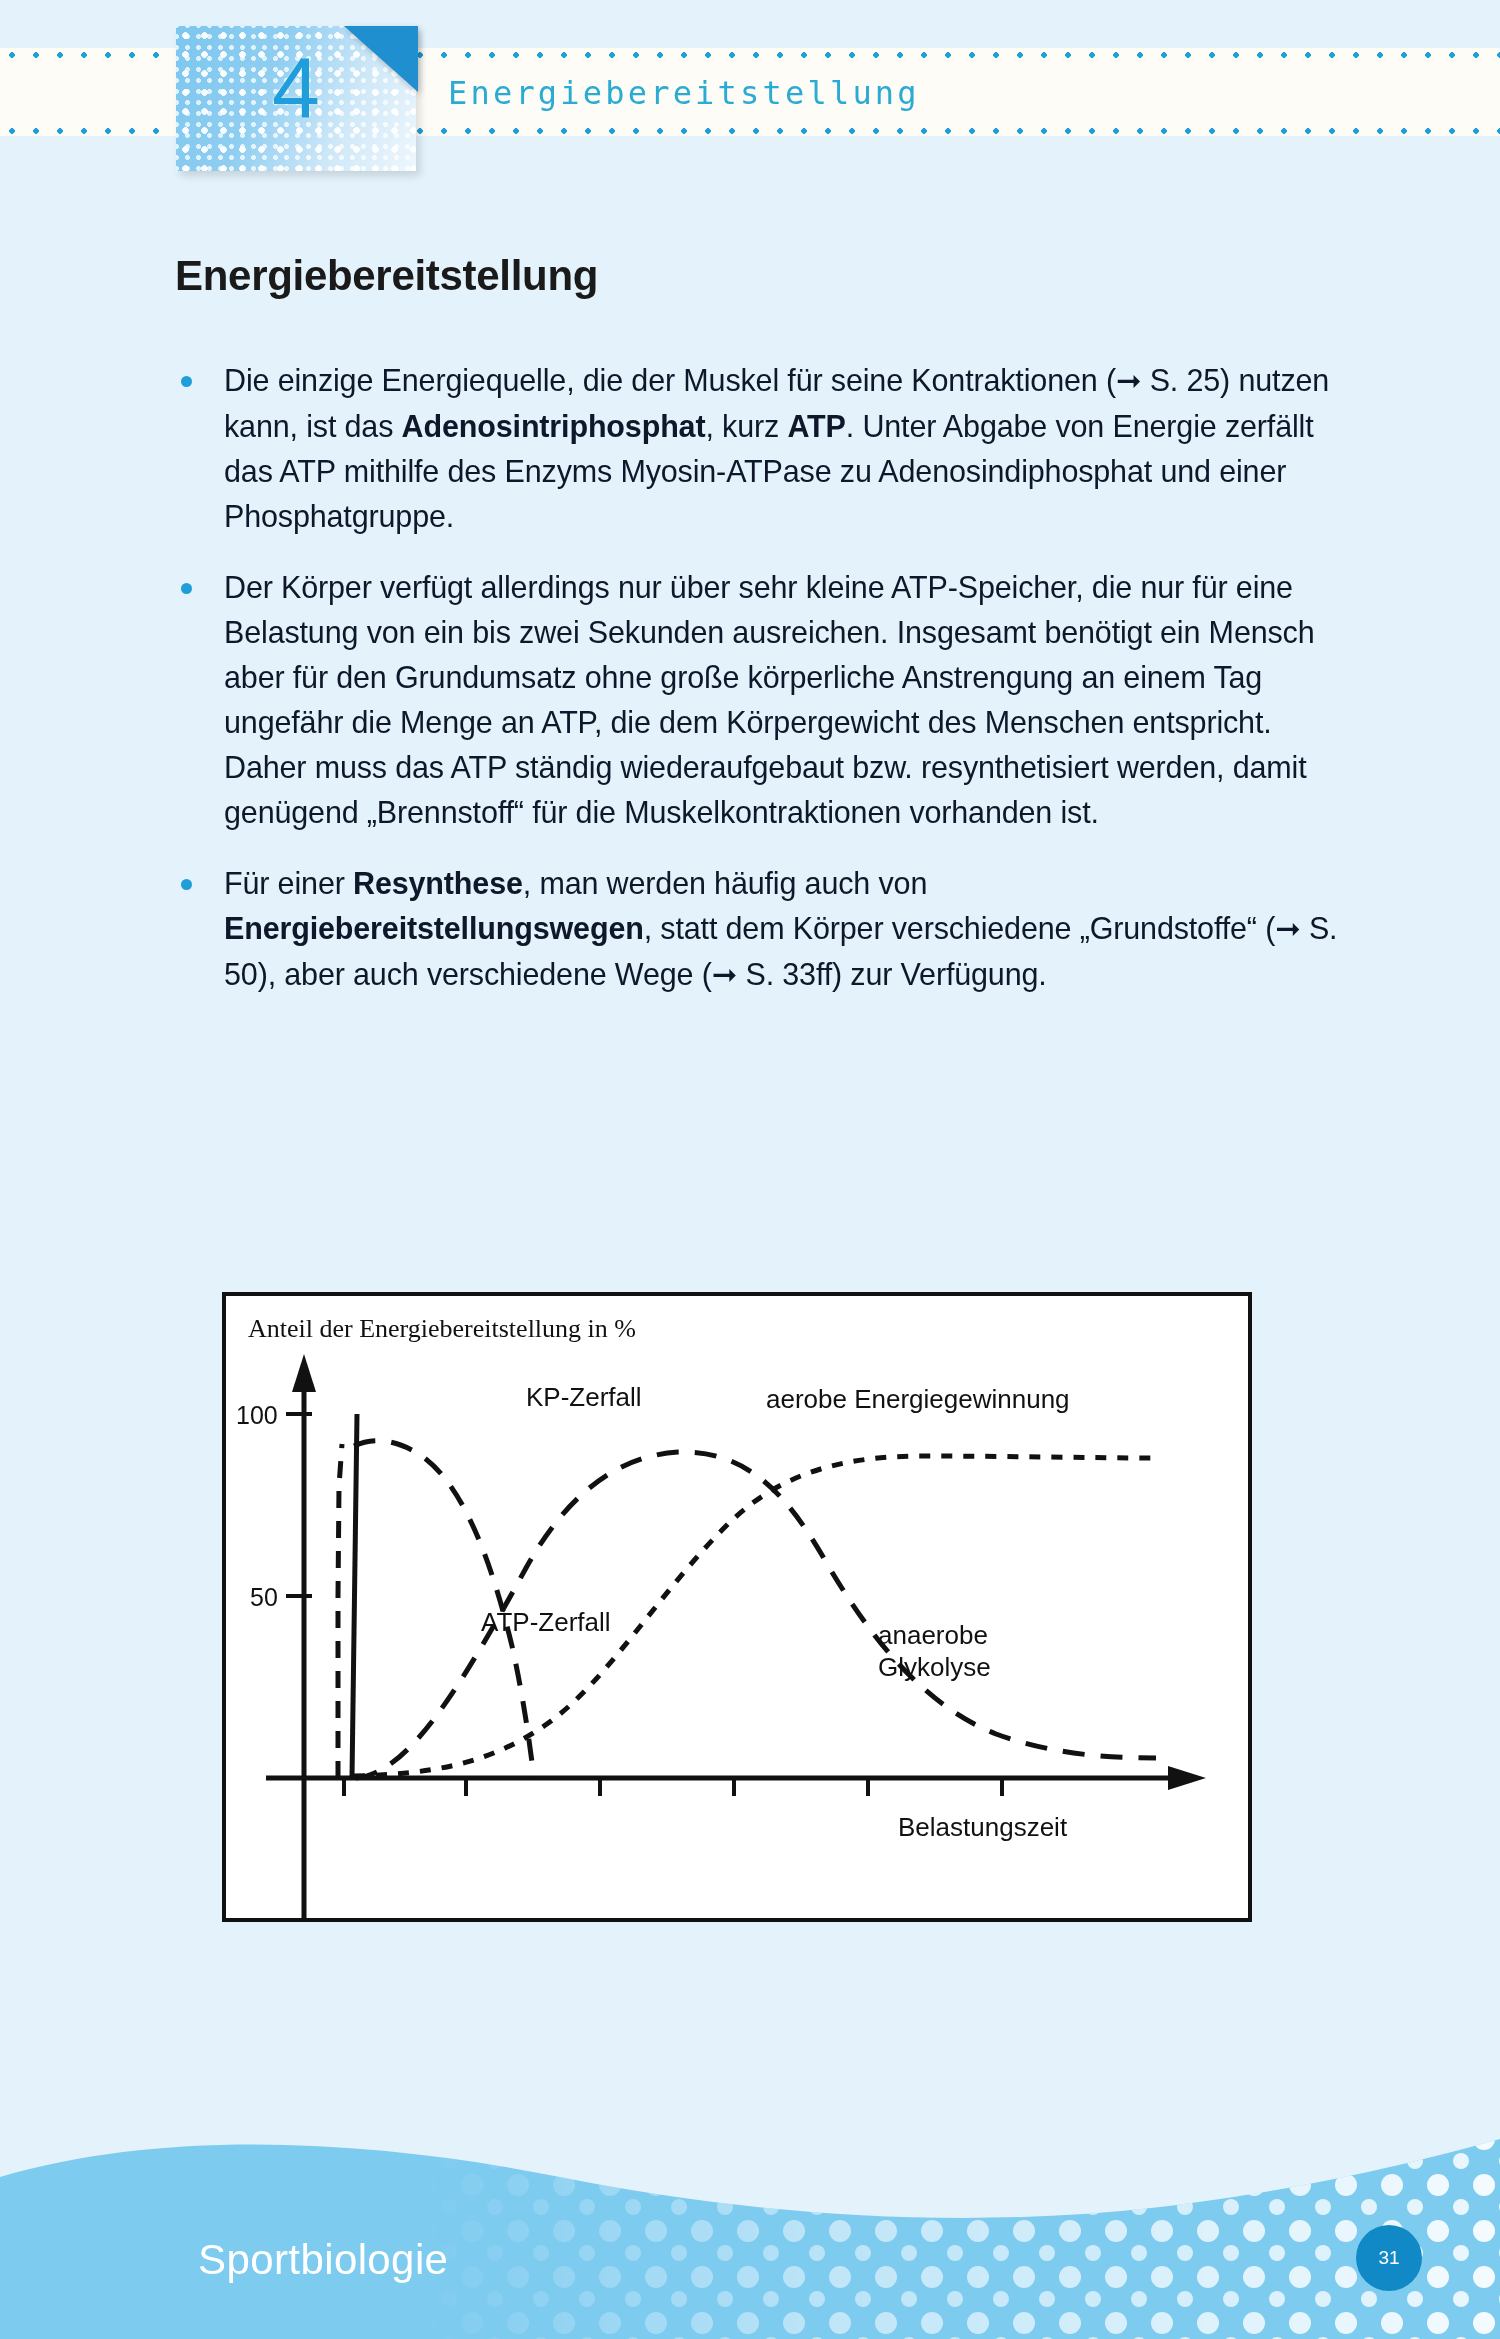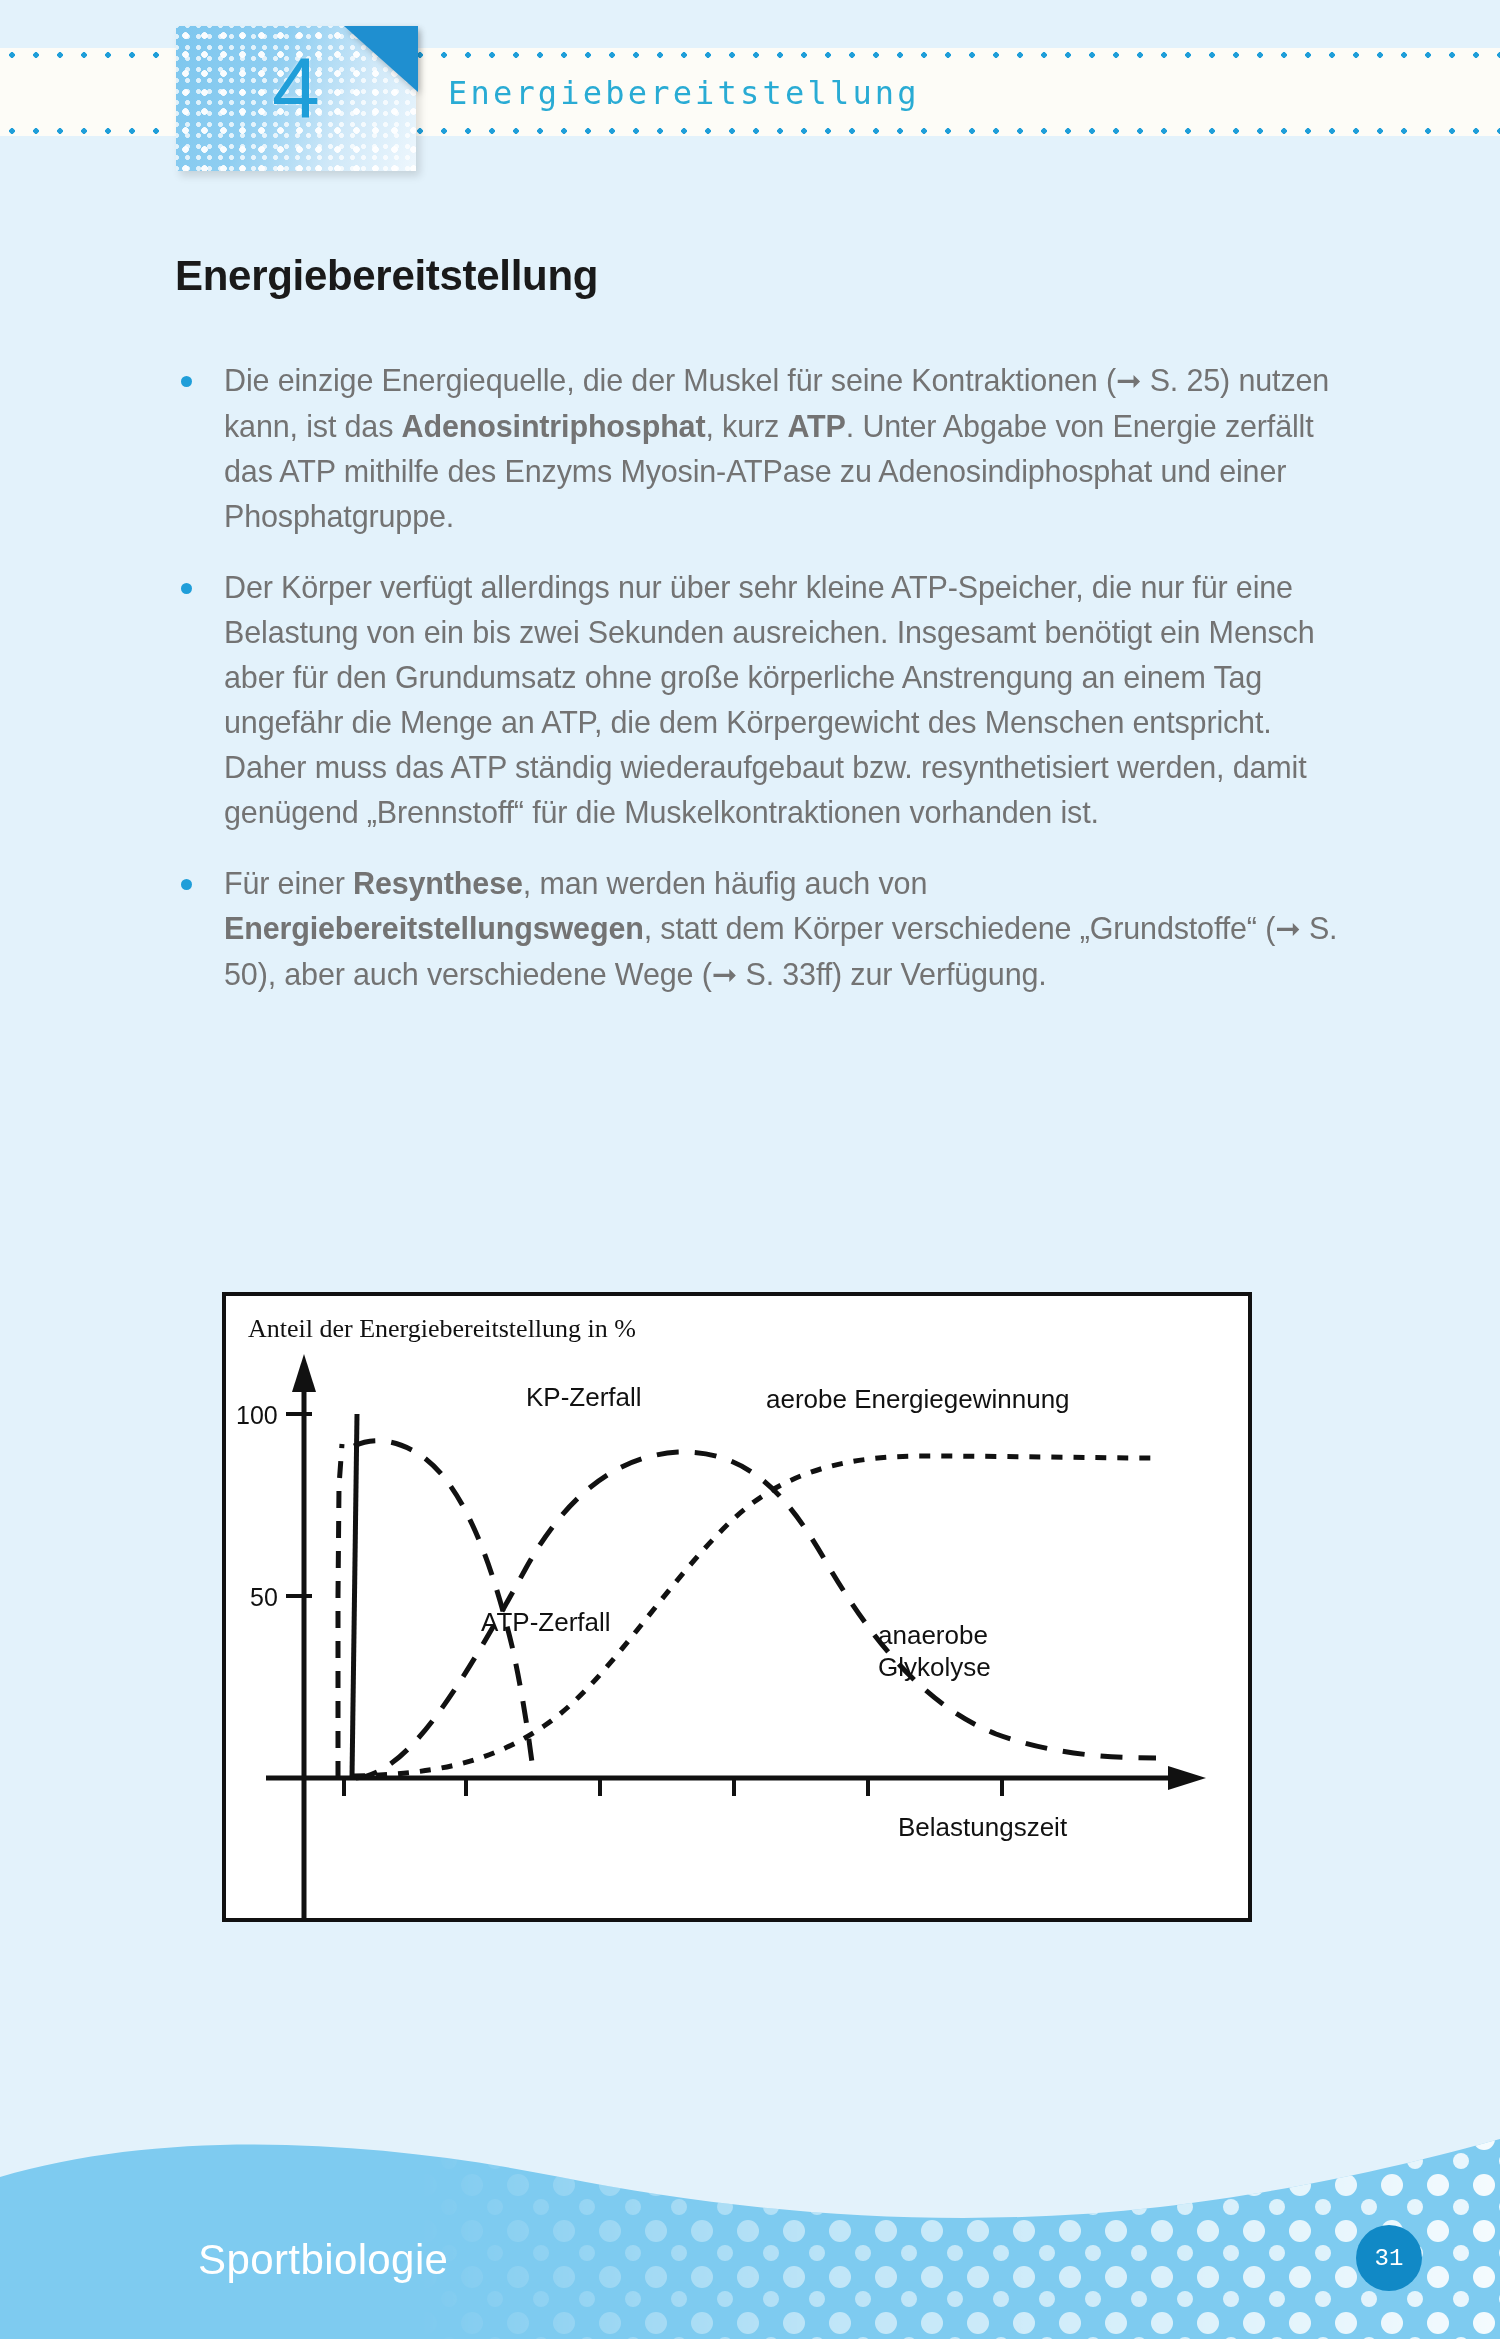--- a/index.html
+++ b/index.html
@@ -106,21 +106,21 @@
     content:"";
     position:absolute;
     left:6px; top:18px;
     width:11px; height:11px;
     border-radius:50%;
     background:#1f9ed9;
   }
   .bullet p {
     font-size:30.5px;
     line-height:1.475;
-    color:#737373;
+    color:#0f172a;
     letter-spacing:-.15px;
   }
   .bullet b { font-weight:bold; }
   .arr { font-family:"DejaVu Sans", sans-serif; }
 
   
   .figure {
     position:absolute;
     left:222px; top:1292px;
     width:1030px; height:630px;
@@ -165,25 +165,24 @@
     color:#ffffff;
     letter-spacing:.4px;
   }
   .page-circle {
     position:absolute;
     right:78px; bottom:48px;
     width:66px; height:66px;
     border-radius:50%;
     background:#1189c6;
     color:#fff;
-    font-size:24px;
+    font-size:19px;
     display:flex;
     align-items:center;
     justify-content:center;
-    font-family:Liberation Mono, monospace;
   }
 </style>
 </head>
 <body>
 
 <div class="header">
   <div class="header-band"></div>
   <div class="dot-rule top"></div>
   <div class="dot-rule bottom"></div>
 

